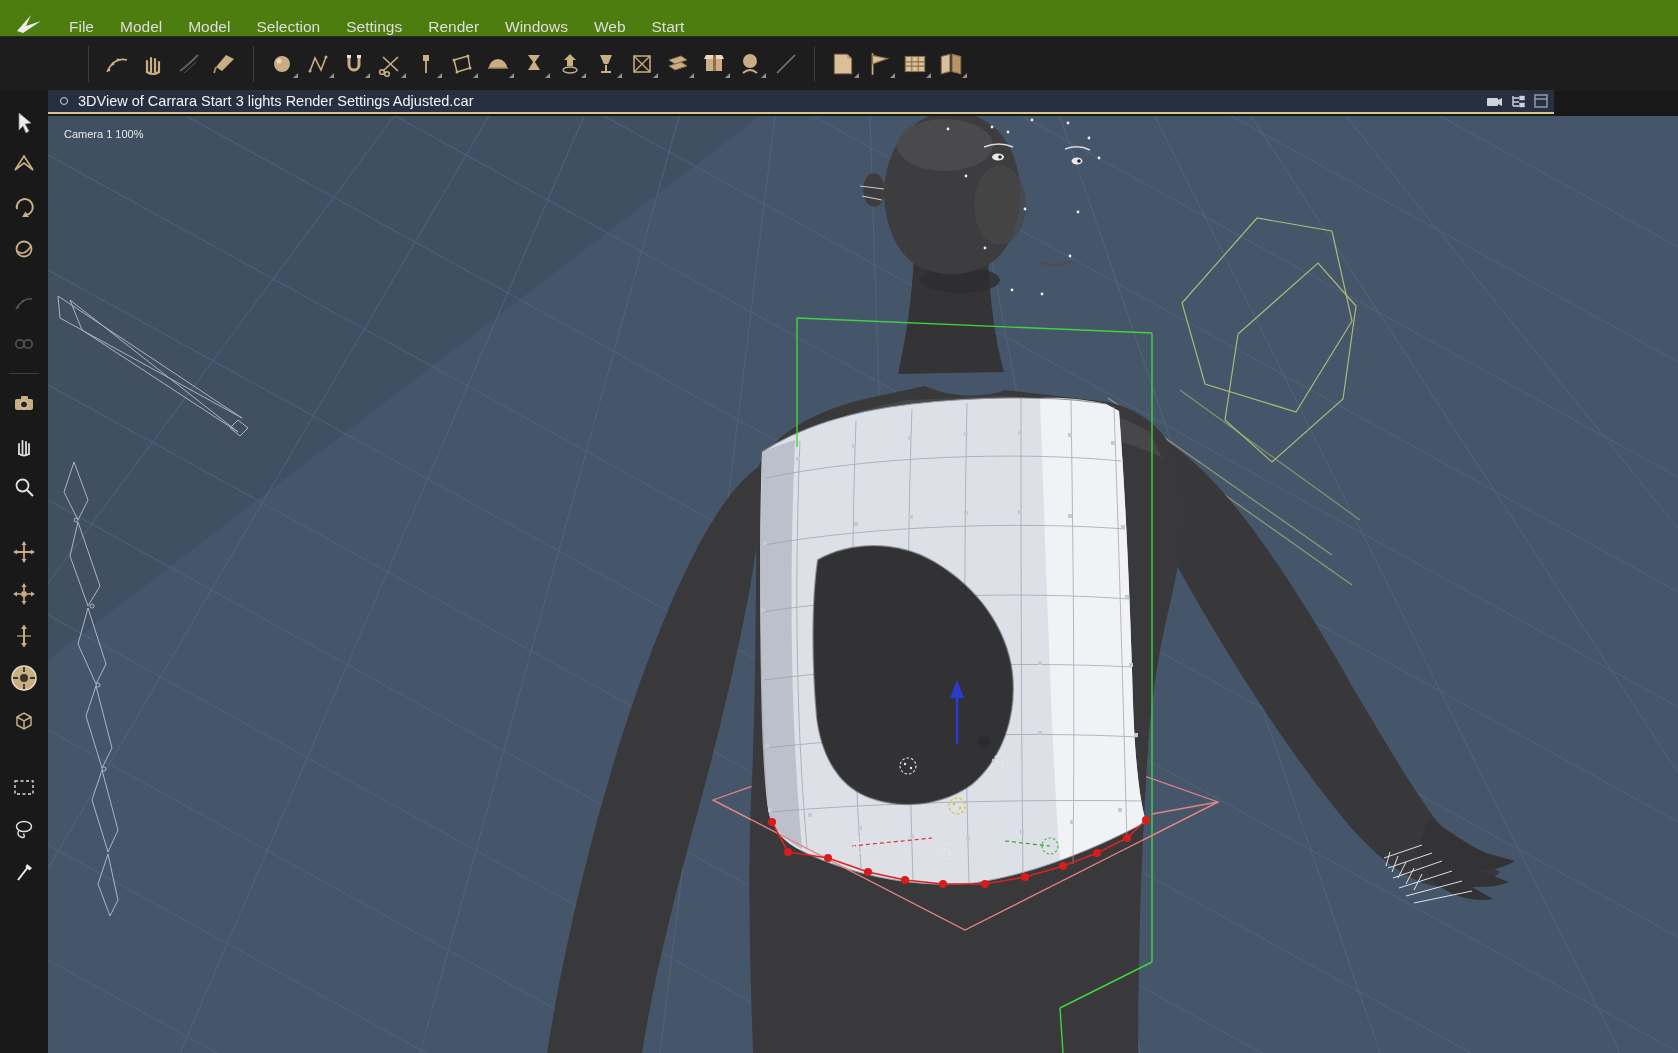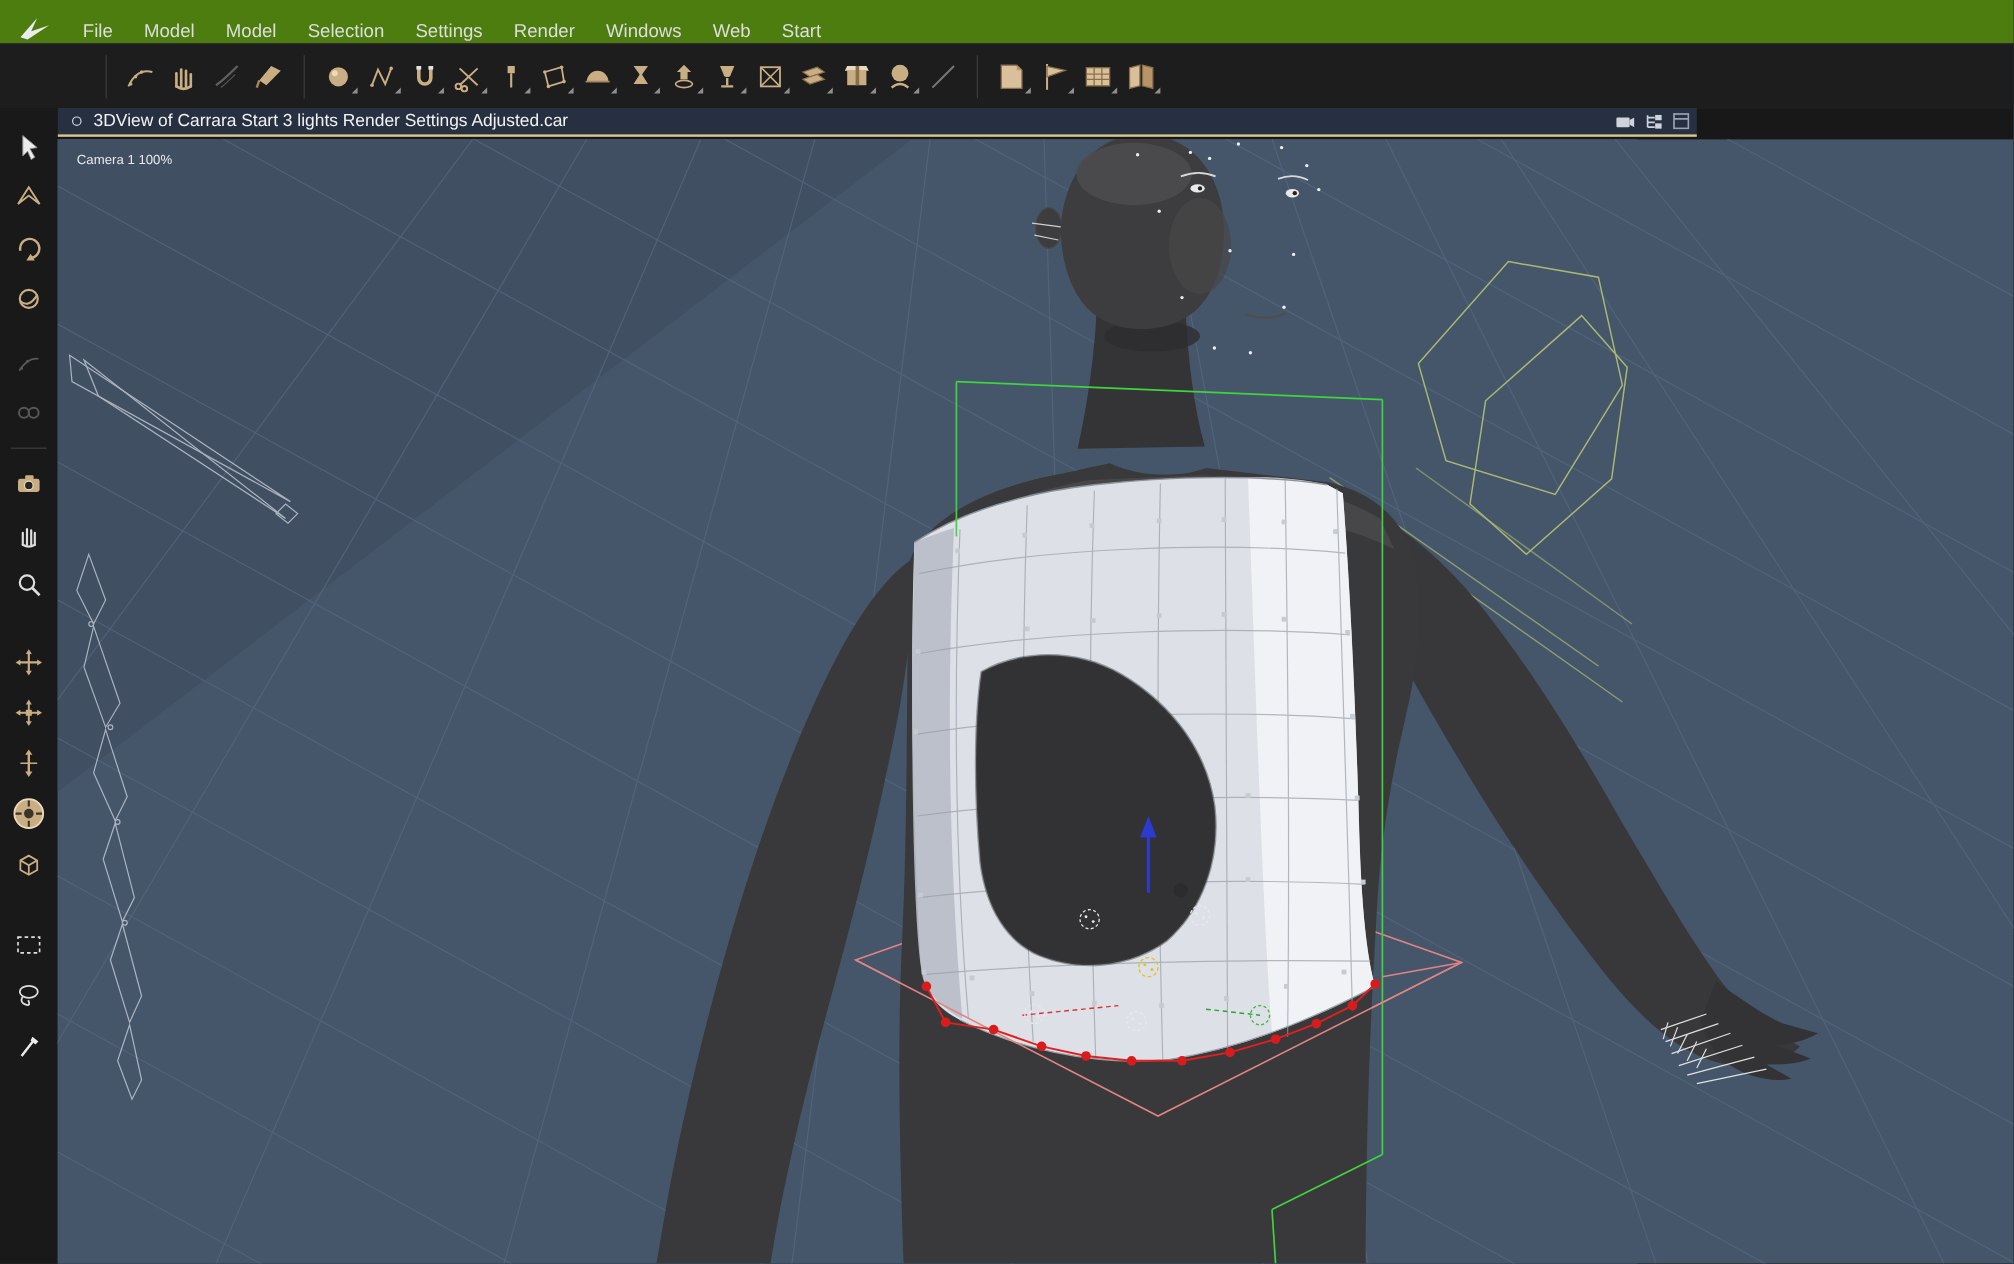--- a/index.html
+++ b/index.html
@@ -9,21 +9,21 @@
            display:flex;align-items:flex-end;color:#dedede;}
   .logo{margin:0 14px 0 16px;display:flex;align-items:center;}
   .menu-item{padding:0 13px;font-size:15.5px;color:#dedede;background:none;border:none;cursor:default;}
   .toolbar{position:absolute;top:36px;left:0;width:1678px;height:54px;background:#1d1d1d;
            border-top:1px solid #2c2c2c;display:flex;align-items:center;}
   .tool{width:32px;height:32px;display:flex;align-items:center;justify-content:center;
         background:none;border:none;padding:0;margin:0 2px;position:relative;cursor:default;}
   .tool .fly{position:absolute;right:0;bottom:2px;width:0;height:0;
              border-left:5px solid transparent;border-bottom:5px solid #8f8f8f;}
   .vsep{width:1px;height:36px;background:#3c3c3c;margin:0 10px;}
-  .view-titlebar{position:absolute;top:90px;left:48px;width:1366px;height:24px;background:#273041;
+  .view-titlebar{position:absolute;top:90px;left:48px;width:1506px;height:24px;background:#273041;
                  border-bottom:2px solid #d8c68a;display:flex;align-items:center;box-sizing:border-box;
                  color:#f2f2f2;font-size:14.5px;padding-left:12px;}
   .win-dot{width:8px;height:8px;border:1.5px solid #cfd4dc;border-radius:50%;margin-right:10px;flex:0 0 auto;background:none;padding:0;}
   .tb-right{margin-left:auto;margin-right:6px;display:flex;gap:8px;align-items:center;}
   .tb-right button{background:none;border:none;padding:0;display:flex;cursor:default;}
   .left-toolbar{position:absolute;top:90px;left:0;width:48px;height:963px;background:#191919;
                 display:flex;flex-direction:column;align-items:center;padding-top:12px;box-sizing:border-box;}
   .ltool{width:36px;height:36px;display:flex;align-items:center;justify-content:center;background:none;border:none;
          padding:0;margin:3px 0;cursor:default;}
   .hsep{width:30px;height:1px;background:#3e3e3e;margin:8px 0;}

